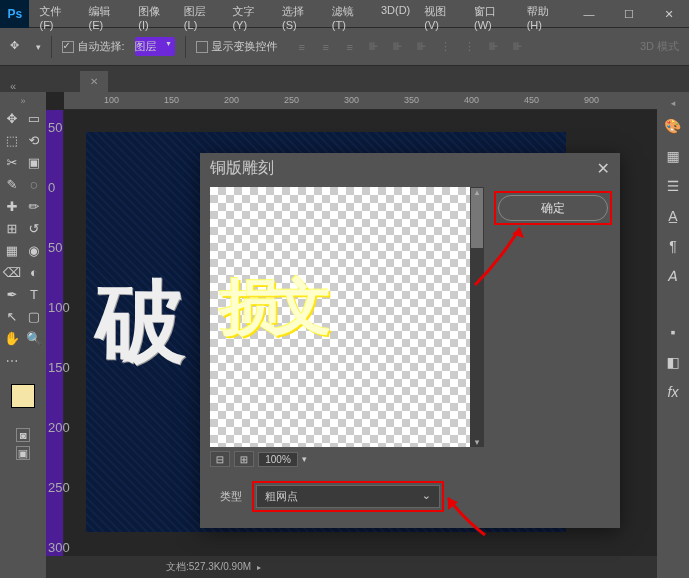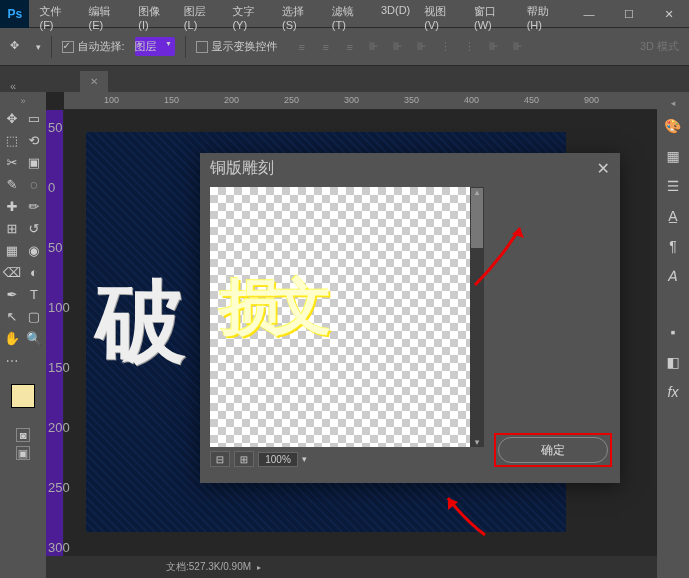--- a/index.html
+++ b/index.html
@@ -56,21 +56,21 @@
 .dialog { position:absolute; left:200px; top:153px; width:420px; background:#535353; box-shadow:0 4px 20px rgba(0,0,0,.5); }
 .dlg-title { height:30px; display:flex; align-items:center; justify-content:space-between; padding:0 10px; font-size:16px; }
 .dlg-body { padding:4px 10px 16px; display:flex; gap:10px; }
 .preview { width:260px; height:260px; background-image:linear-gradient(45deg,#ccc 25%,transparent 25%),linear-gradient(-45deg,#ccc 25%,transparent 25%),linear-gradient(45deg,transparent 75%,#ccc 75%),linear-gradient(-45deg,transparent 75%,#ccc 75%); background-size:16px 16px; background-position:0 0,0 8px,8px -8px,-8px 0; background-color:#fff; position:relative; }
 .prev-scroll { width:14px; height:260px; background:#3a3a3a; position:relative; }
 .prev-scroll .thumb { background:#777; width:12px; height:60px; margin:1px; }
 .prev-scroll .arr { position:absolute; width:14px; text-align:center; font-size:9px; color:#aaa; }
 .fxtext { position:absolute; left:10px; top:80px; font-size:60px; font-weight:bold; color:transparent; -webkit-text-stroke:1px #e8d040; letter-spacing:-8px; font-family:"SimHei"; }
 .fxtext span { text-shadow:0 0 2px #ffec80,2px 2px 0 #ffd020,-1px -1px 0 #fff060; color:#fff8c0; -webkit-text-stroke:0; filter:contrast(1.2); }
 
-.dlg-right { display:flex; flex-direction:column; gap:8px; padding-top:4px;justify-content:flex-end; }
+.dlg-right { display:flex; flex-direction:column; gap:8px; padding-top:4px; }
 .dlg-btn { width:110px; height:26px; border-radius:13px; border:1px solid #888; background:transparent; color:#ddd; font-size:12px; display:flex; align-items:center; justify-content:center; }
 .redbox { border:2px solid #e80000; padding:2px; }
 .redbox-inner { display:inline-block; }
 
 .zoomrow { display:flex; align-items:center; gap:4px; margin-top:4px; padding-left:0; }
 .zoomrow .zb { width:20px; height:16px; border:1px solid #666; display:flex; align-items:center; justify-content:center; font-size:10px; background:#4a4a4a; }
 .zoomval { border:1px solid #666; padding:1px 6px; font-size:10px; background:#3a3a3a; min-width:40px; text-align:center; }
 
 .typerow { display:flex; align-items:center; gap:10px; margin-top:14px; padding-left:10px; }
 .typedd { background:#3a3a3a; border:1px solid #666; padding:3px 8px; width:184px; display:flex; justify-content:space-between; font-size:11px; }
@@ -239,20 +239,29 @@
           <div class="thumb"></div>
           <div class="arr" style="bottom:0">▾</div>
         </div>
       </div>
       <div class="zoomrow">
         <div class="zb">⊟</div>
         <div class="zb">⊞</div>
         <div class="zoomval">100%</div>
         <span style="font-size:9px">▾</span>
       </div>
+      <div class="typerow">
+        <span>类型</span>
+        <span class="redbox"><span class="redbox-inner">
+          <div class="typedd">
+            <span>粗网点</span>
+            <span>⌄</span>
+          </div>
+        </span></span>
+      </div>
     </div>
     <div class="dlg-right">
       <span class="redbox"><span class="redbox-inner">
         <div class="dlg-btn">确定</div>
       </span></span>
     </div>
   </div>
 </div>
 
 <div class="arrow" style="left:470px;top:220px">

